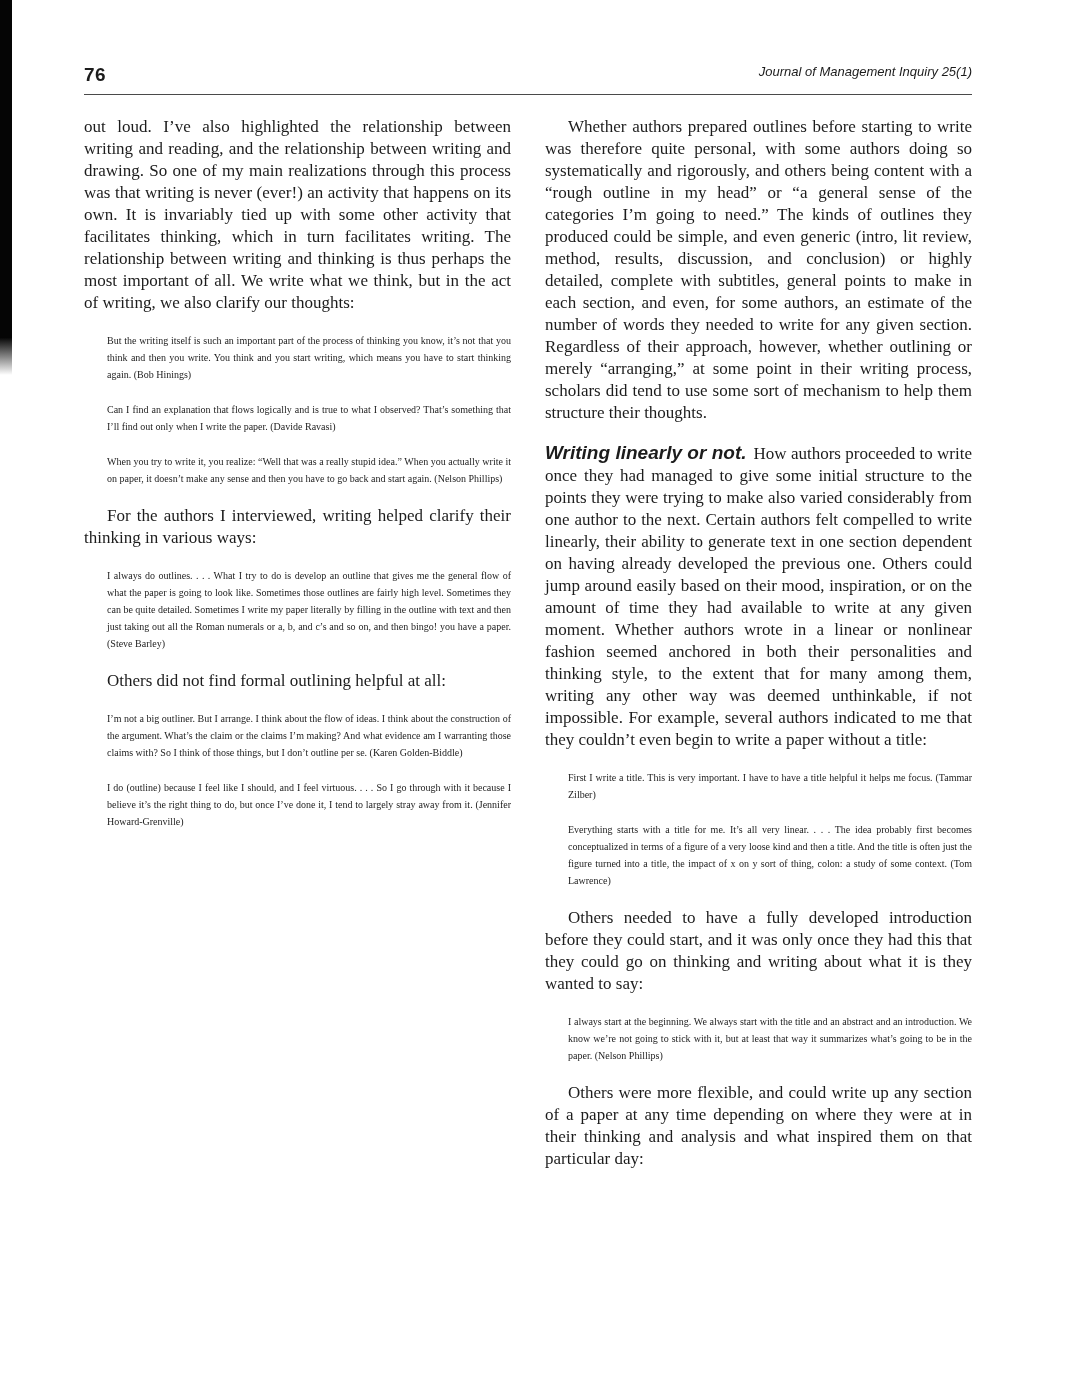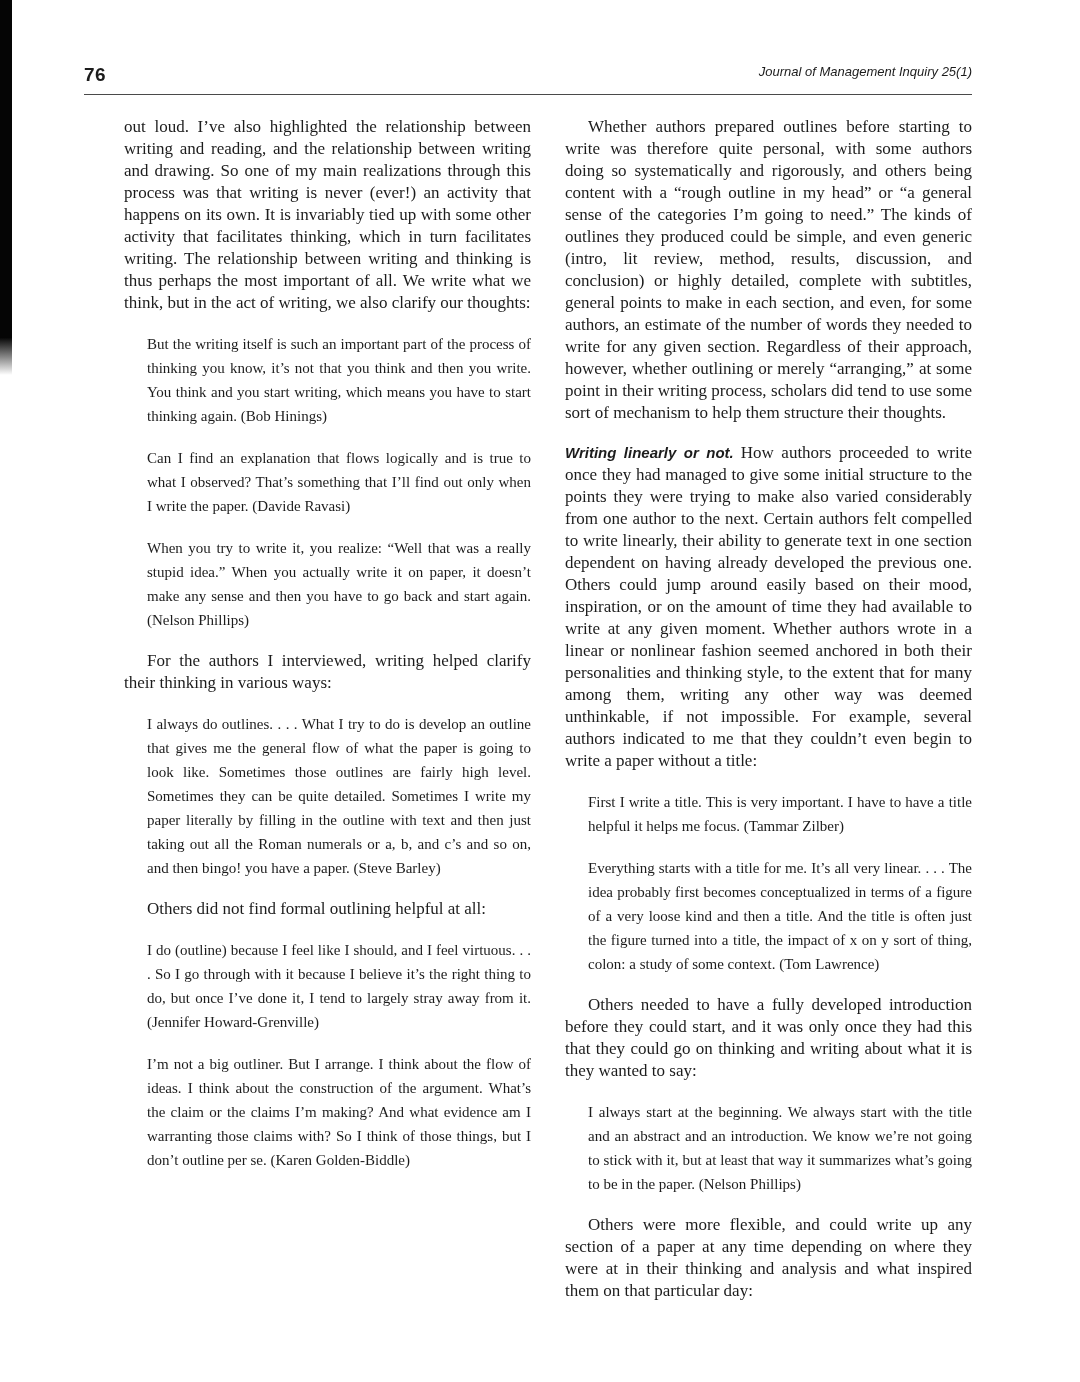--- a/index.html
+++ b/index.html
@@ -37,45 +37,44 @@
     letter-spacing: 0.5px;
   }
   .journal-title {
     font-style: italic;
     font-size: 13px;
   }
   .columns {
     display: flex;
     gap: 34px;
     margin-top: 21px;
-    margin-left: 40px;
   }
   .column {
     flex: 1 1 0;
     min-width: 0;
     text-align: justify;
     font-size: 17px;
     line-height: 22px;
   }
   p.para {
     margin: 0 0 18px 0;
   }
   p.indent {
     text-indent: 23px;
   }
   blockquote.quote {
     margin: 0 0 18px 23px;
-    font-size: 15px;
-    line-height: 24px;
+    font-size: 10px;
+    line-height: 17px;
   }
   .runin {
     font-family: "Liberation Sans", sans-serif;
     font-style: italic;
     font-weight: bold;
-    font-size: 15px;
+    font-size: 19px;
     margin-right: 7px;
   }
   .last { margin-bottom: 0; }
 </style>
 </head>
 <body>
 
 <div class="scan-strip"></div>
 
 <div class="page-inner">
@@ -88,22 +87,22 @@
   <main class="columns">
 
     <section class="column">
       <p class="para">out loud. I’ve also highlighted the relationship between writing and reading, and the relationship between writing and drawing. So one of my main realizations through this process was that writing is never (ever!) an activity that happens on its own. It is invariably tied up with some other activity that facilitates thinking, which in turn facilitates writing. The relationship between writing and thinking is thus perhaps the most important of all. We write what we think, but in the act of writing, we also clarify our thoughts:</p>
       <blockquote class="quote">But the writing itself is such an important part of the process of thinking you know, it’s not that you think and then you write. You think and you start writing, which means you have to start thinking again. (Bob Hinings)</blockquote>
       <blockquote class="quote">Can I find an explanation that flows logically and is true to what I observed? That’s something that I’ll find out only when I write the paper. (Davide Ravasi)</blockquote>
       <blockquote class="quote">When you try to write it, you realize: “Well that was a really stupid idea.” When you actually write it on paper, it doesn’t make any sense and then you have to go back and start again. (Nelson Phillips)</blockquote>
       <p class="para indent">For the authors I interviewed, writing helped clarify their thinking in various ways:</p>
       <blockquote class="quote">I always do outlines. . . . What I try to do is develop an outline that gives me the general flow of what the paper is going to look like. Sometimes those outlines are fairly high level. Sometimes they can be quite detailed. Sometimes I write my paper literally by filling in the outline with text and then just taking out all the Roman numerals or a, b, and c’s and so on, and then bingo! you have a paper. (Steve Barley)</blockquote>
       <p class="para indent">Others did not find formal outlining helpful at all:</p>
+      <blockquote class="quote">I’m not a big outliner. But I arrange. I think about the flow of ideas. I think about the construction of the argument. What’s the claim or the claims I’m making? And what evidence am I warranting those claims with? So I think of those things, but I don’t outline per se. (Karen Golden-Biddle)</blockquote>
       <blockquote class="quote last">I do (outline) because I feel like I should, and I feel virtuous. . . . So I go through with it because I believe it’s the right thing to do, but once I’ve done it, I tend to largely stray away from it. (Jennifer Howard-Grenville)</blockquote>
-      <blockquote class="quote">I’m not a big outliner. But I arrange. I think about the flow of ideas. I think about the construction of the argument. What’s the claim or the claims I’m making? And what evidence am I warranting those claims with? So I think of those things, but I don’t outline per se. (Karen Golden-Biddle)</blockquote>
     </section>
 
     <section class="column">
       <p class="para indent">Whether authors prepared outlines before starting to write was therefore quite personal, with some authors doing so systematically and rigorously, and others being content with a “rough outline in my head” or “a general sense of the categories I’m going to need.” The kinds of outlines they produced could be simple, and even generic (intro, lit review, method, results, discussion, and conclusion) or highly detailed, complete with subtitles, general points to make in each section, and even, for some authors, an estimate of the number of words they needed to write for any given section. Regardless of their approach, however, whether outlining or merely “arranging,” at some point in their writing process, scholars did tend to use some sort of mechanism to help them structure their thoughts.</p>
       <p class="para"><span class="runin">Writing linearly or not.</span><span>How authors proceeded to write once they had managed to give some initial structure to the points they were trying to make also varied considerably from one author to the next. Certain authors felt compelled to write linearly, their ability to generate text in one section dependent on having already developed the previous one. Others could jump around easily based on their mood, inspiration, or on the amount of time they had available to write at any given moment. Whether authors wrote in a linear or nonlinear fashion seemed anchored in both their personalities and thinking style, to the extent that for many among them, writing any other way was deemed unthinkable, if not impossible. For example, several authors indicated to me that they couldn’t even begin to write a paper without a title:</span></p>
       <blockquote class="quote">First I write a title. This is very important. I have to have a title helpful it helps me focus. (Tammar Zilber)</blockquote>
       <blockquote class="quote">Everything starts with a title for me. It’s all very linear. . . . The idea probably first becomes conceptualized in terms of a figure of a very loose kind and then a title. And the title is often just the figure turned into a title, the impact of x on y sort of thing, colon: a study of some context. (Tom Lawrence)</blockquote>
       <p class="para indent">Others needed to have a fully developed introduction before they could start, and it was only once they had this that they could go on thinking and writing about what it is they wanted to say:</p>
       <blockquote class="quote">I always start at the beginning. We always start with the title and an abstract and an introduction. We know we’re not going to stick with it, but at least that way it summarizes what’s going to be in the paper. (Nelson Phillips)</blockquote>
       <p class="para indent last">Others were more flexible, and could write up any section of a paper at any time depending on where they were at in their thinking and analysis and what inspired them on that particular day:</p>

